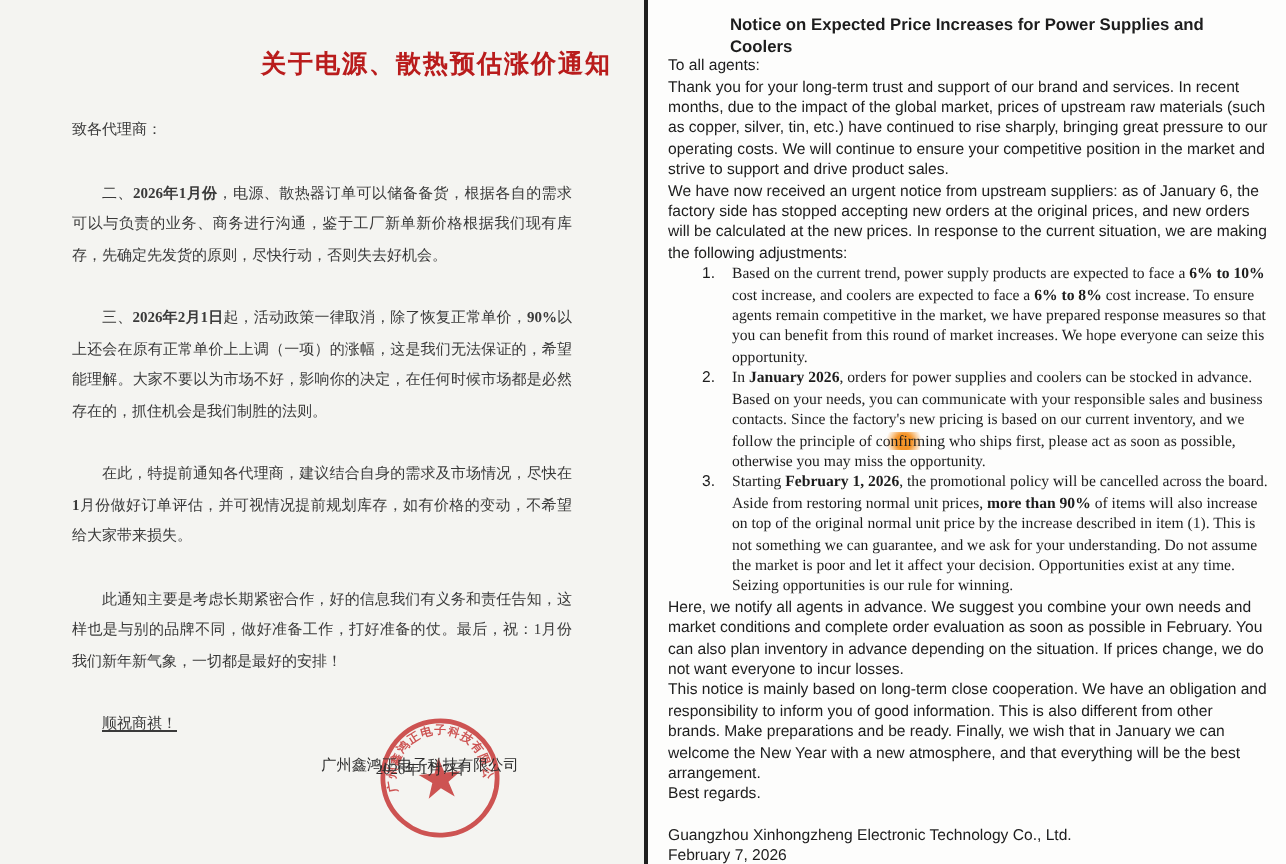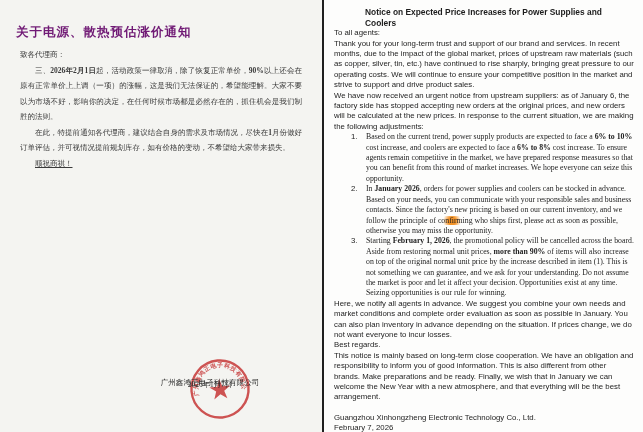--- a/index.html
+++ b/index.html
@@ -2,25 +2,25 @@
 <html><head>
 <meta charset="utf-8">
 <style>
   html,body{margin:0;padding:0;background:#fff;}
   .canvas{position:relative;width:643px;height:432px;overflow:hidden;background:#fff;
           font-family:"Liberation Sans",sans-serif;}
 
   
   .page-left{position:absolute;left:0;top:0;width:322px;height:432px;background:#f4f4f1;
              color:#333;font-family:"Liberation Serif","DejaVu Serif",serif;}
-  .cn-title{margin:24px 16px 6px;text-align:left;font-size:12.5px;font-weight:bold;
-            letter-spacing:1px;color:#701a75;}
+  .cn-title{margin:24px 16px 6px;text-align:right;font-size:12.5px;font-weight:bold;
+            letter-spacing:1px;color:#b91c1c;}
   .cn-body{padding:0 20px;font-size:7.5px;line-height:15.5px;text-align:justify;color:#3a3a3a;}
   .cn-greeting{margin:2px 0 0;}
-  .cn-body p{margin:0;text-indent:2em;}
+  .cn-body p{margin:16px;text-indent:2em;}
   .cn-closing{margin:0;text-indent:2em;text-decoration:underline;}
   .cn-sig-company{position:absolute;top:378px;left:158px;width:104px;text-align:center;
                   font-size:7.6px;color:#2e2e2e;z-index:3;}
   .cn-sig-date{position:absolute;top:380px;left:168px;width:84px;text-align:center;
                font-size:7.4px;color:#2e2e2e;z-index:3;}
   .stamp{position:absolute;left:185px;top:354px;width:70px;height:70px;opacity:.82;
          transform:rotate(-5deg);z-index:2;}
 
   
   .divider{position:absolute;left:322px;top:0;width:2px;height:432px;background:#1f1f1f;}
@@ -43,22 +43,24 @@
 </style>
 </head>
 <body>
 
 <div class="canvas">
 
   <div class="page-left">
     <div class="cn-title">关于电源、散热预估涨价通知</div>
     <div class="cn-body">
       <p class="cn-greeting" style="text-indent:0">致各代理商：</p>
+      <p><span>二、</span><span class="seg-b">2026年1月份</span><span>，电源、散热器订单可以储备备货，根据各自的需求可以与负责的业务、商务进行沟通，鉴于工厂新单新价格根据我们现有库存，先确定先发货的原则，尽快行动，否则失去好机会。</span></p>
       <p><span>三、</span><span class="seg-b">2026年2月1日</span><span>起，活动政策一律取消，除了恢复正常单价，</span><span class="seg-b">90%</span><span>以上还会在原有正常单价上上调（一项）的涨幅，这是我们无法保证的，希望能理解。大家不要以为市场不好，影响你的决定，在任何时候市场都是必然存在的，抓住机会是我们制胜的法则。</span></p>
       <p><span>在此，特提前通知各代理商，建议结合自身的需求及市场情况，尽快在</span><span class="seg-b">1</span><span>月份做好订单评估，并可视情况提前规划库存，如有价格的变动，不希望给大家带来损失。</span></p>
+      <p><span>此通知主要是考虑长期紧密合作，好的信息我们有义务和责任告知，这样也是与别的品牌不同，做好准备工作，打好准备的仗。最后，祝：1月份我们新年新气象，一切都是最好的安排！</span></p>
       <p class="cn-closing">顺祝商祺！</p>
     </div>
 
     <div class="cn-sig-company">广州鑫鸿正电子科技有限公司</div>
     <div class="cn-sig-date">2026年1月7日</div>
 
     <svg class="stamp" viewBox="0 0 76 76">
       <defs>
         <path id="arcTop" d="M 14.8,44.2 A 24,24 0 1 1 61.2,44.2" fill="none"></path>
       </defs>
@@ -86,23 +88,23 @@
       <div class="en-li">
         <span class="num">2.</span>
         <span class="li-body"><span>In </span><span class="seg-b">January 2026</span><span>, orders for power supplies and coolers can be stocked in advance. Based on your needs, you can communicate with your responsible sales and business contacts. Since the factory's new pricing is based on our current inventory, and we follow the principle of </span><span class="hl">confirming</span><span> who ships first, please act as soon as possible, otherwise you may miss the opportunity.</span></span>
       </div>
       <div class="en-li">
         <span class="num">3.</span>
         <span class="li-body"><span>Starting </span><span class="seg-b">February 1, 2026</span><span>, the promotional policy will be cancelled across the board. Aside from restoring normal unit prices, </span><span class="seg-b">more than 90%</span><span> of items will also increase on top of the original normal unit price by the increase described in item (1). This is not something we can guarantee, and we ask for your understanding. Do not assume the market is poor and let it affect your decision. Opportunities exist at any time. Seizing opportunities is our rule for winning.</span></span>
       </div>
     </div>
 
-    <p><span>Here, we notify all agents in advance. We suggest you combine your own needs and market conditions and complete order evaluation as soon as possible in January. You can also plan inventory in advance depending on the situation. If prices change, we do not want everyone to incur losses.</span></p>
+    <p><span>Here, we notify all agents in advance. We suggest you combine your own needs and market conditions and complete order evaluation as soon as possible in February. You can also plan inventory in advance depending on the situation. If prices change, we do not want everyone to incur losses.</span></p>
+    <p><span>This notice is mainly based on long-term close cooperation. We have an obligation and responsibility to inform you of good information. This is also different from other brands. Make preparations and be ready. Finally, we wish that in January we can welcome the New Year with a new atmosphere, and that everything will be the best arrangement.</span></p>
     <p>Best regards.</p>
-    <p><span>This notice is mainly based on long-term close cooperation. We have an obligation and responsibility to inform you of good information. This is also different from other brands. Make preparations and be ready. Finally, we wish that in January we can welcome the New Year with a new atmosphere, and that everything will be the best arrangement.</span></p>
 
     <div class="sig-block">
       <p>Guangzhou Xinhongzheng Electronic Technology Co., Ltd.</p>
       <p>February 7, 2026</p>
     </div>
   </div>
 
 </div>
 
 </body></html>

